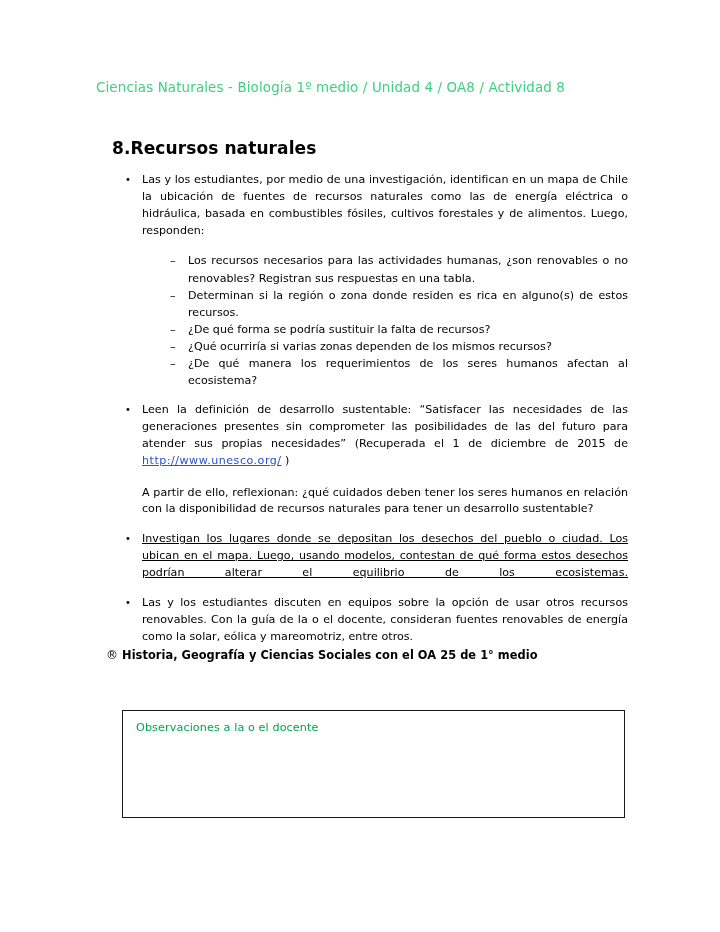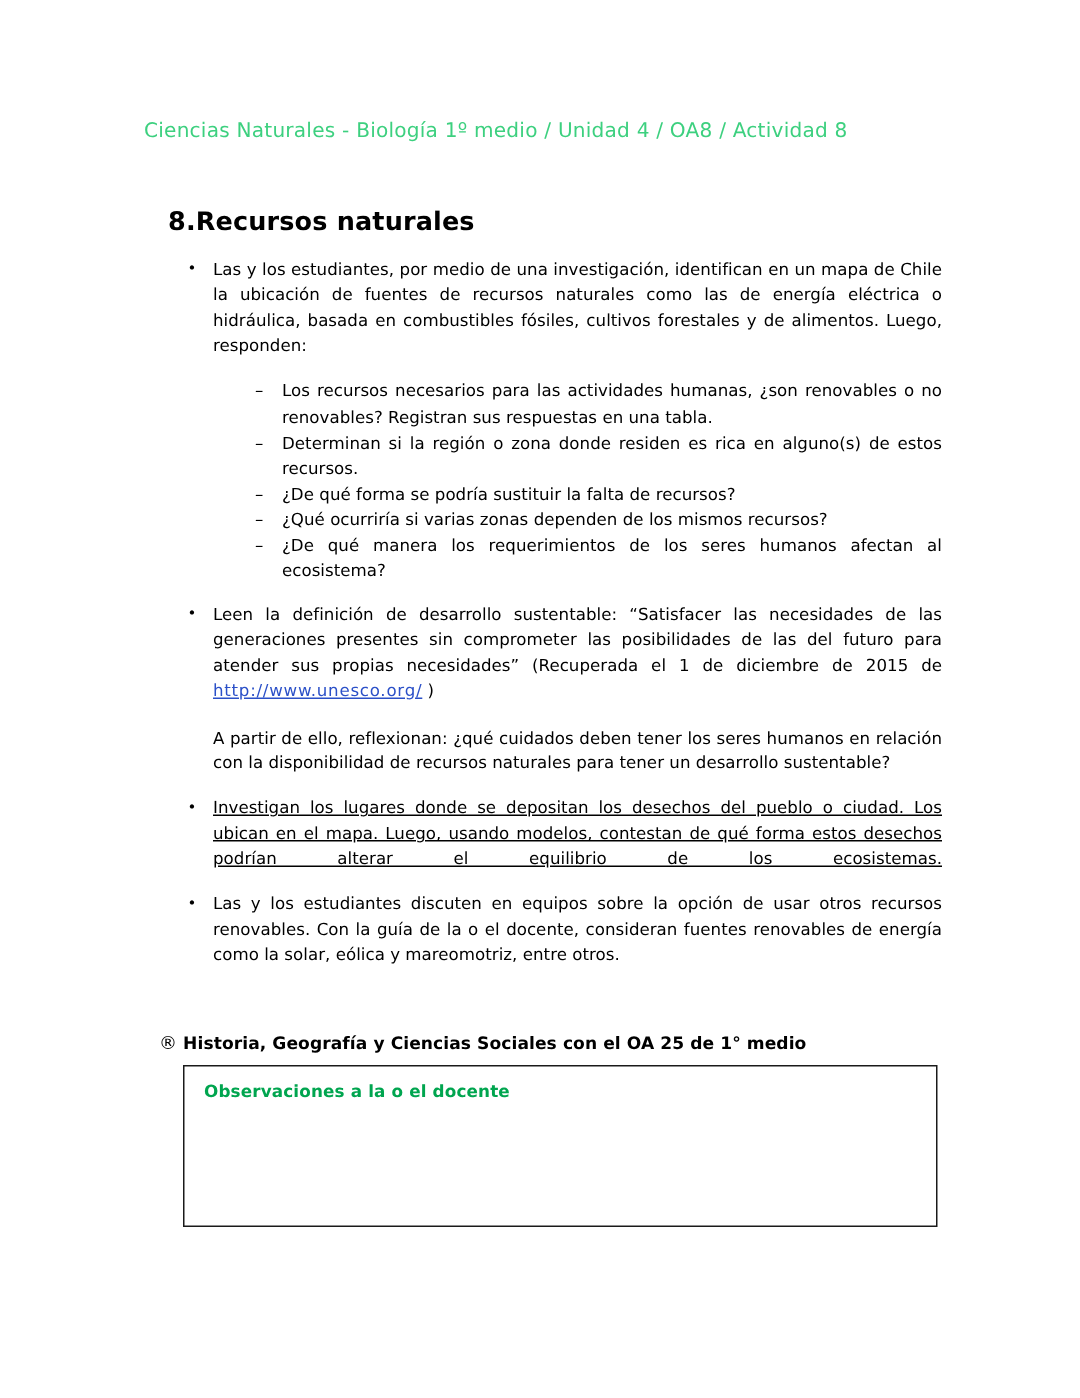--- a/index.html
+++ b/index.html
@@ -128,21 +128,21 @@
   a.ext-link {
     color: #2b50c8;
     text-decoration: underline;
     letter-spacing: 0.5px;
   }
 
   
   .crossref {
     position: absolute;
     left: 106px;
-    top: 688px;
+    top: 648px;
     font-size: 11.4px;
     font-weight: bold;
     letter-spacing: 0.05px;
     white-space: nowrap;
     text-align: right;
   }
   .crossref .reg {
     font-weight: normal;
     font-size: 12px;
   }
@@ -154,21 +154,21 @@
     top: 710px;
     width: 503px;
     height: 108px;
     box-sizing: border-box;
     border: 1.4px solid #1a1a1a;
     background: #ffffff;
     padding: 10px 13px 8px 13px;
   }
   .obs-title {
     color: #00a54f;
-    font-weight: bold;
+    font-weight: normal;
     font-size: 11.2px;
     line-height: 1.3;
     letter-spacing: 0.1px;
     margin-bottom: 9px;
   }
   .obs-body {
     font-size: 11.1px;
     line-height: 1.52;
     text-align: justify;
     color: #000000;

